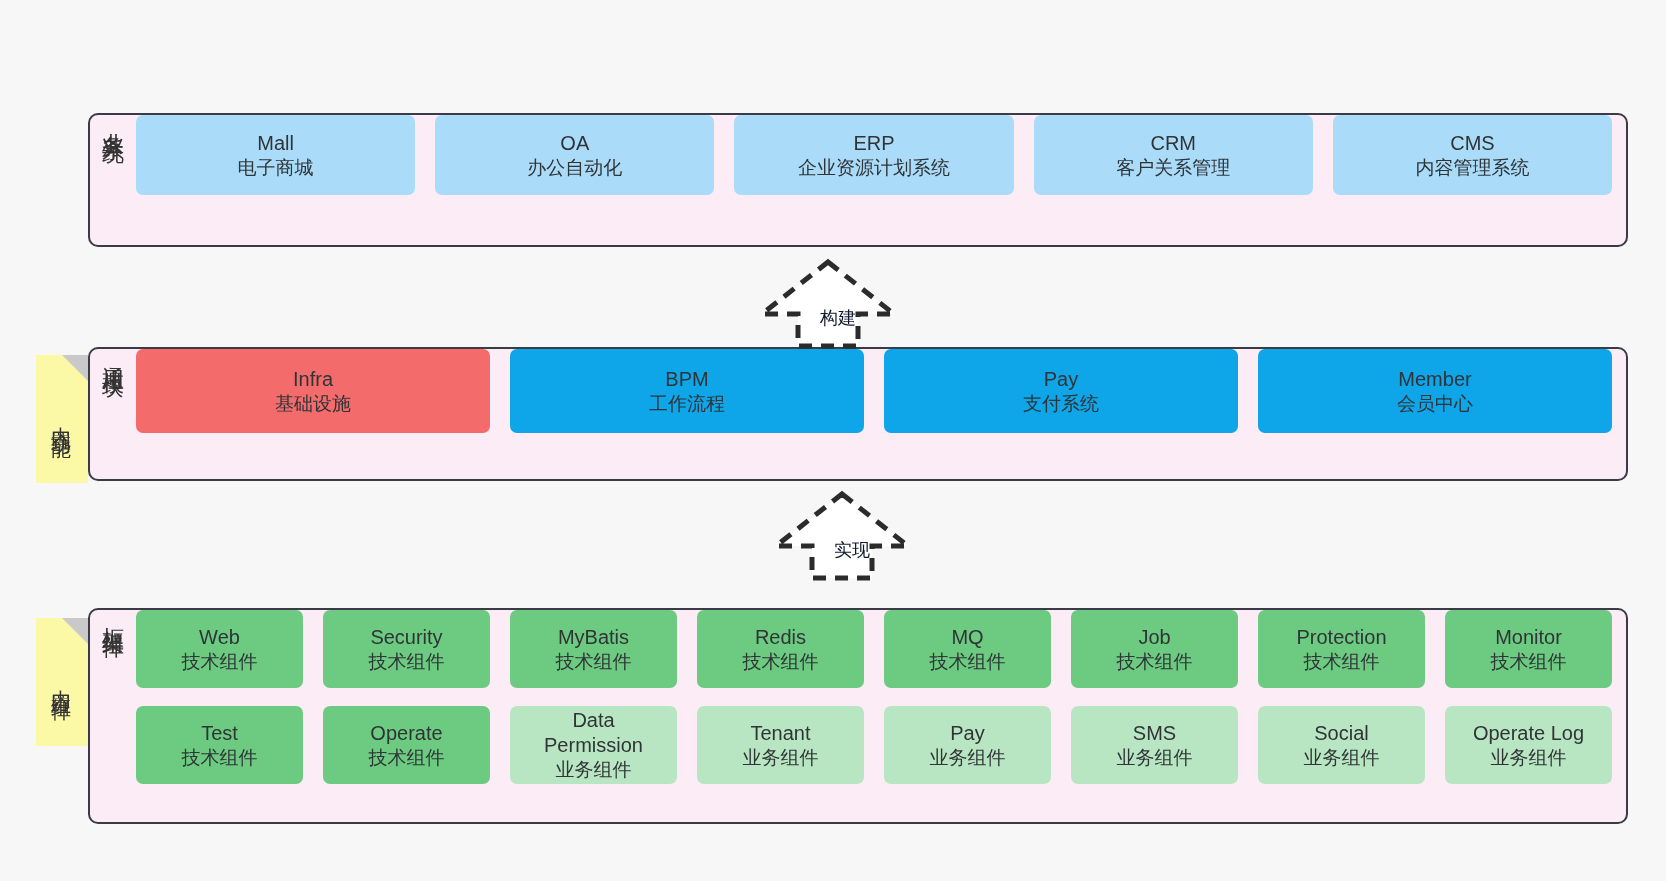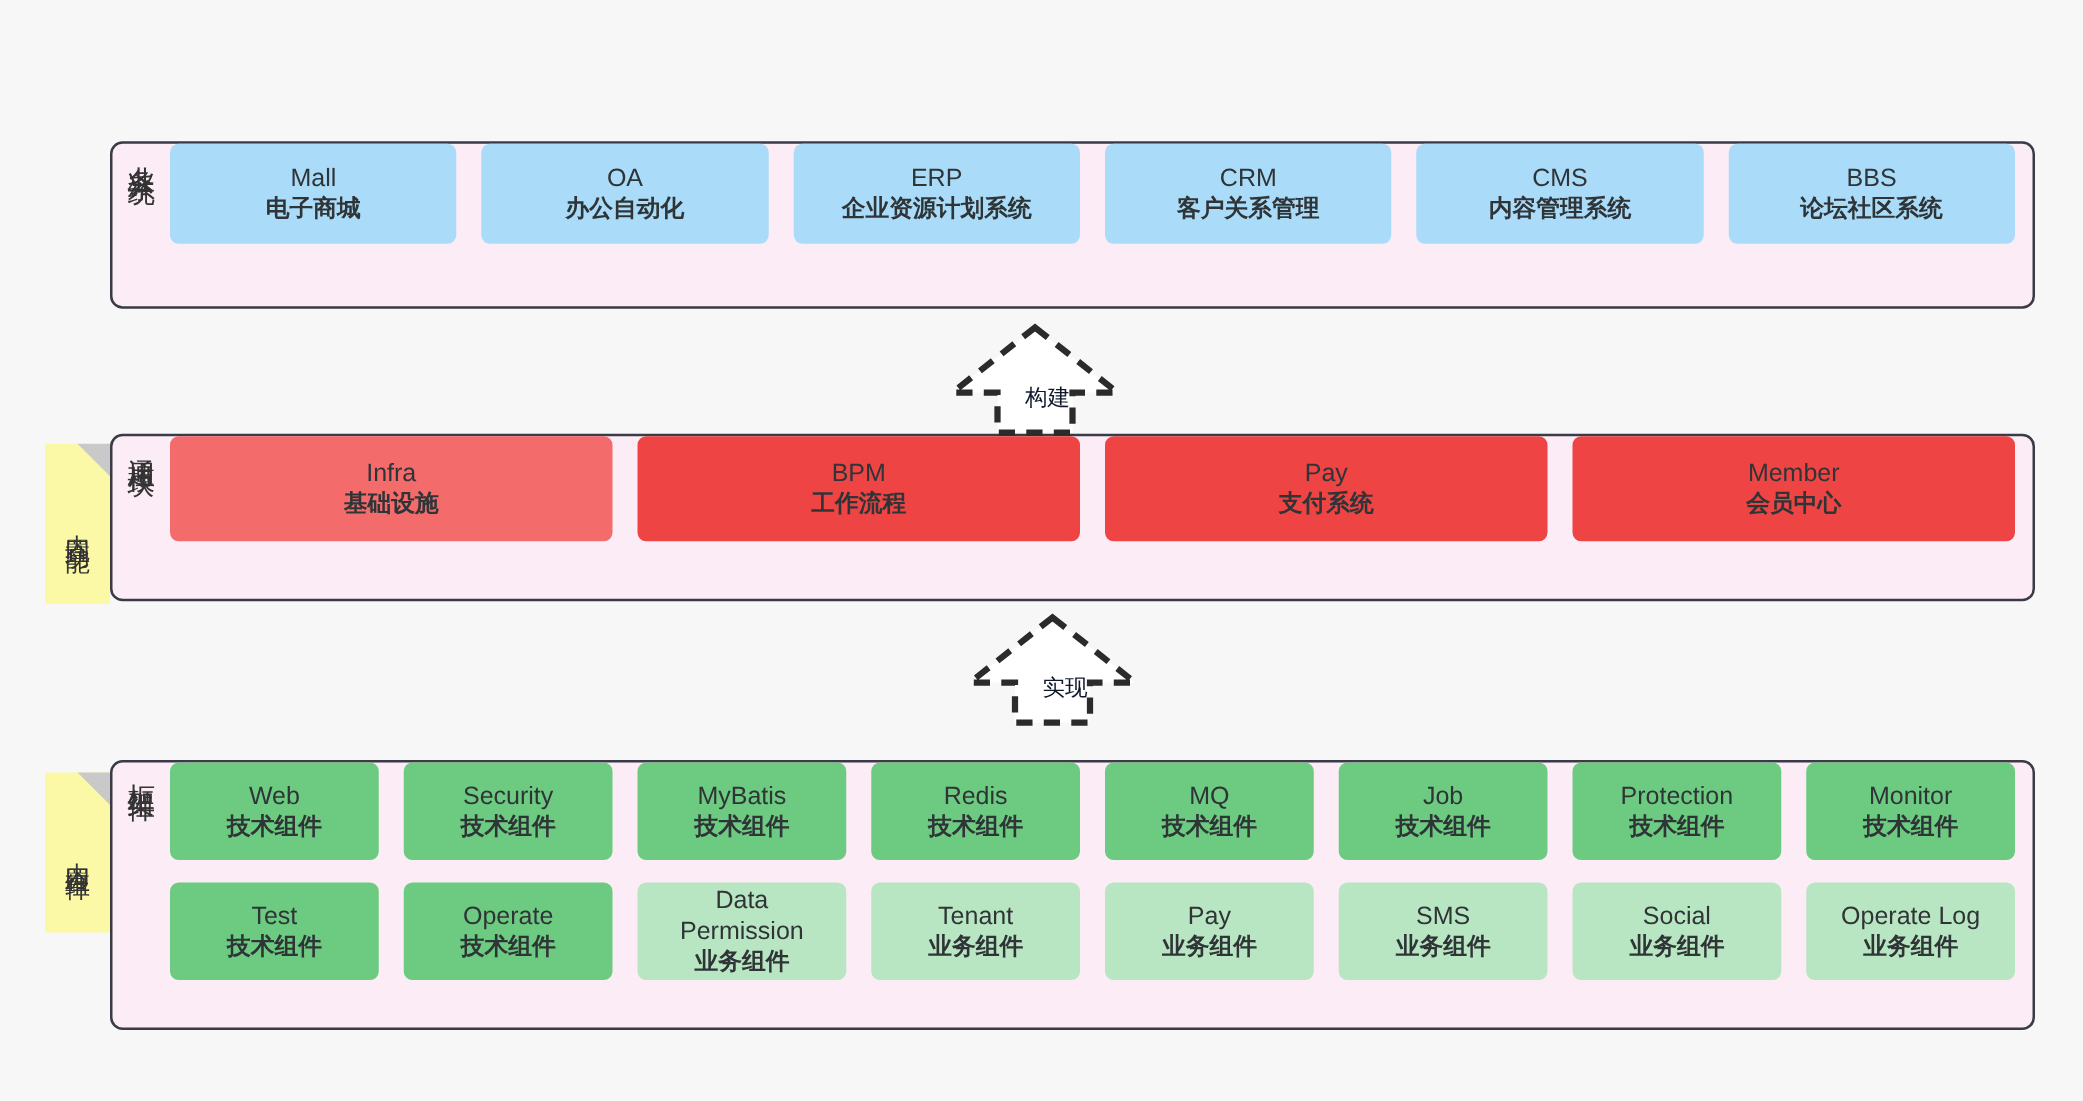--- a/index.html
+++ b/index.html
@@ -72,25 +72,24 @@
     line-height: 1.25;
     padding: 6px 4px;
   }
   .card .t {
     font-size: 20px;
     color: #2f3437;
   }
   .card .s {
     font-size: 19px;
     color: #2f3437;
-    font-weight: bold;
   }
   .card.blue  { background: #aadcfa; }
   .card.red   { background: #f46b6b; }
-  .card.pink  { background: #ef4444; }
+  .card.pink  { background: #0ea5e9; }
   .card.green { background: #6ccb80; }
   .card.mint  { background: #b9e6c2; }
 
   .h-business { height: 80px; }
   .h-module   { height: 84px; }
   .h-comp     { height: 78px; }
 
   
   .note {
     position: absolute;
@@ -152,24 +151,20 @@
           <span class="s">企业资源计划系统</span>
         </div>
         <div class="card blue h-business">
           <span class="t">CRM</span>
           <span class="s">客户关系管理</span>
         </div>
         <div class="card blue h-business">
           <span class="t">CMS</span>
           <span class="s">内容管理系统</span>
         </div>
-        <div class="card blue h-business">
-          <span class="t">BBS</span>
-          <span class="s">论坛社区系统</span>
-        </div>
       </div>
     </div>
   </div>
 
   <div class="arrow-wrap" style="left:758px; top:258px;">
     <svg width="140" height="92" viewBox="0 0 140 92" aria-hidden="true">
       <path d="M70 4 L136 56 L100 56 L100 88 L40 88 L40 56 L4 56 Z" fill="#ffffff" stroke="#2b2b2b" stroke-width="5" stroke-dasharray="13 9" stroke-linejoin="miter"></path>
     </svg>
     <span class="arrow-label" style="left:62px; top:48px;">构建</span>
   </div>

